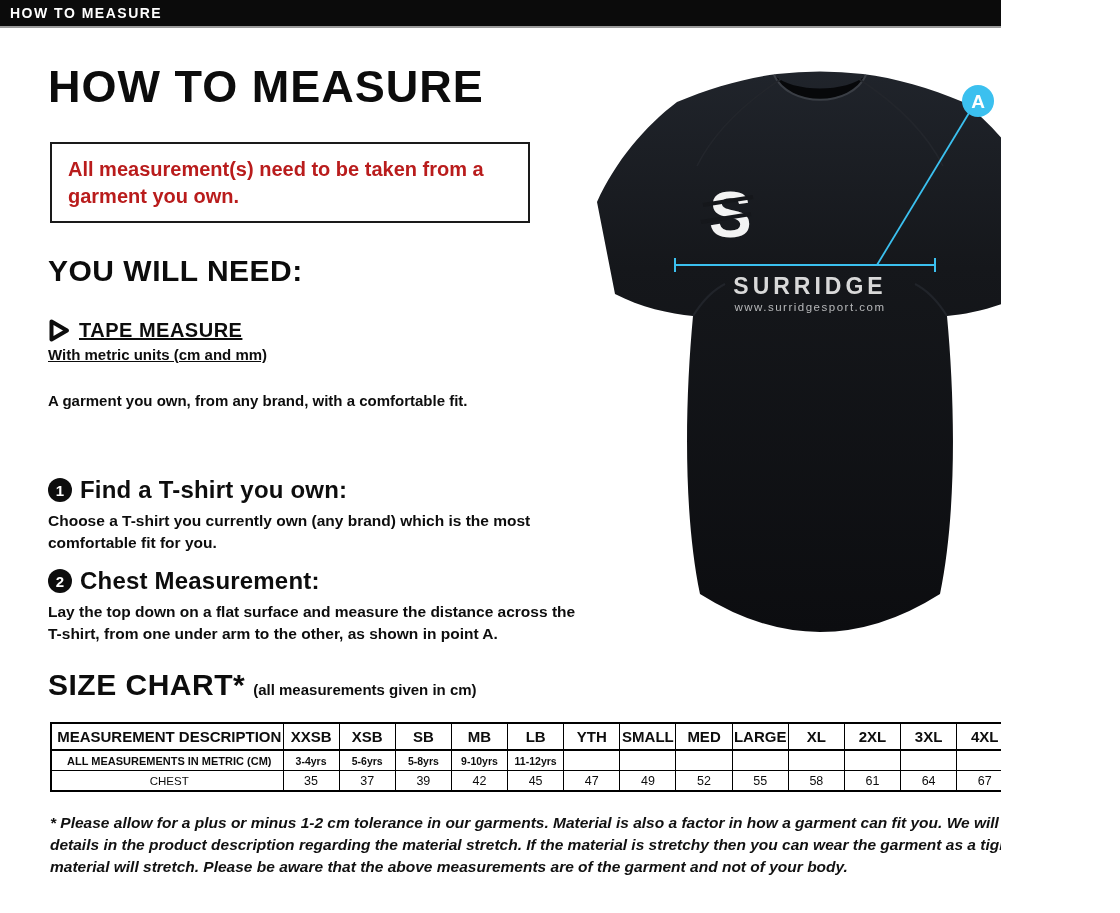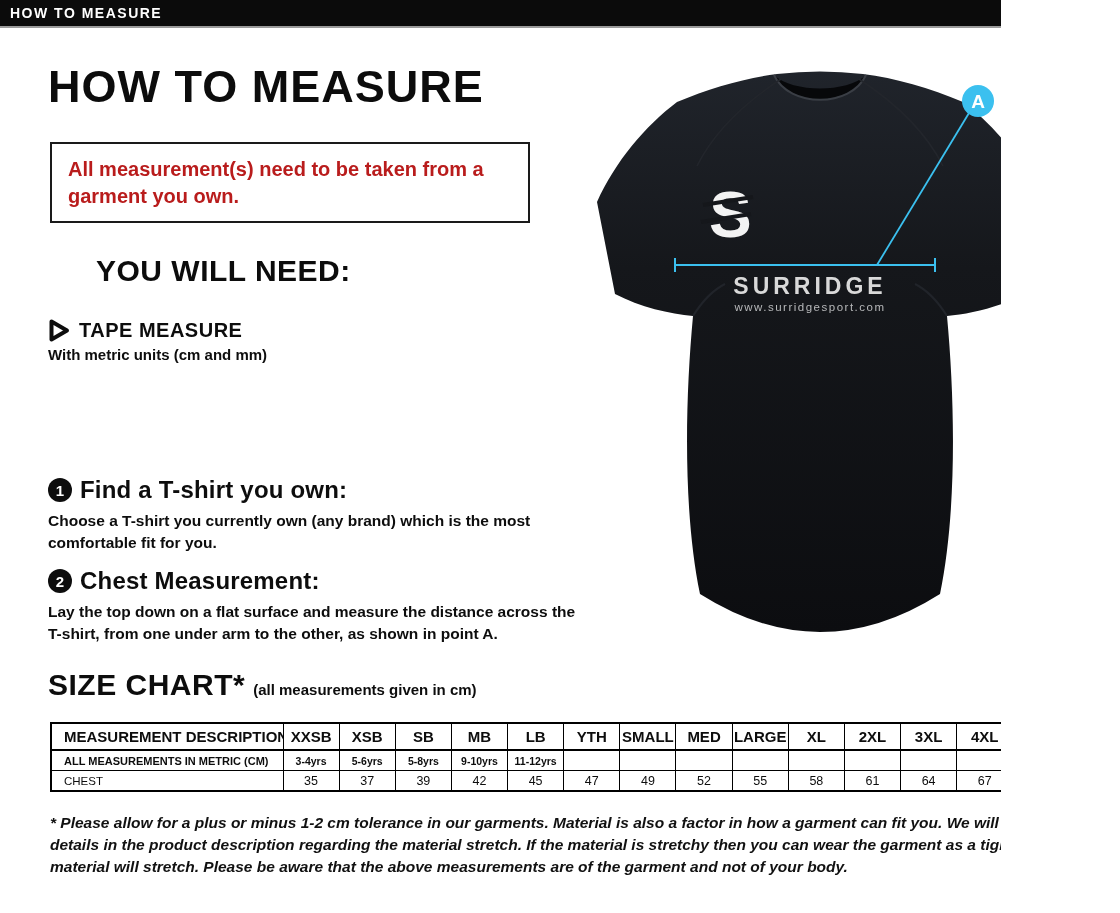--- a/index.html
+++ b/index.html
@@ -11,48 +11,48 @@
           border-bottom:2px solid #9b9b9b;box-sizing:border-box;display:flex;align-items:center;}
   .topbar-title{color:#ffffff;font-size:14px;font-weight:700;letter-spacing:1.5px;margin-left:10px;}
   .topbar-logo{position:absolute;right:10px;top:1px;display:flex;flex-direction:column;align-items:center;line-height:1;}
   .topbar-logo .s-glyph{color:#fff;font-weight:700;font-size:14px;line-height:13px;}
   .topbar-logo .brand{color:#fff;font-weight:700;font-size:5px;letter-spacing:0.8px;margin-top:1px;}
 
   
   .h1{position:absolute;left:48px;top:64px;font-size:45px;font-weight:900;letter-spacing:1px;line-height:1;color:#0c0c0c;}
   .note-box{position:absolute;left:50px;top:142px;width:480px;height:81px;border:2px solid #1a1a1a;
             box-sizing:border-box;padding:12px 16px;font-size:20px;font-weight:700;line-height:27px;color:#b91c1c;}
-  .h2-need{position:absolute;left:48px;top:254px;font-size:30px;font-weight:900;letter-spacing:0.5px;color:#0c0c0c;margin-left:48px;}
+  .h2-need{position:absolute;left:48px;top:254px;font-size:30px;font-weight:900;letter-spacing:0.5px;color:#0c0c0c;}
 
   .need-item{position:absolute;left:48px;}
   .need-item .row{display:flex;align-items:center;gap:9px;}
   .need-title{font-size:20px;font-weight:900;letter-spacing:0.5px;}
   .need-desc{font-size:15px;font-weight:700;margin-top:3px;}
-  .need-1{top:318px;}
+  .need-1{top:318px;text-decoration:underline;}
   .need-2{top:389px;}
 
   .step{position:absolute;left:48px;}
   .step .row{display:flex;align-items:center;gap:8px;}
   .step-circle{width:24px;height:24px;border-radius:50%;background:#0d0d0d;color:#fff;font-size:15px;font-weight:700;
                display:flex;align-items:center;justify-content:center;flex:0 0 auto;}
   .step-title{font-size:24px;font-weight:800;letter-spacing:0.2px;}
   .step-desc{font-size:15.5px;font-weight:700;line-height:22px;margin-top:6px;}
   .step-1{top:476px;width:540px;}
   .step-2{top:567px;width:545px;}
 
   
   .h2-chart{position:absolute;left:48px;top:668px;font-size:30px;font-weight:900;letter-spacing:0.5px;}
   .h2-chart .sub{font-size:15px;font-weight:700;letter-spacing:0;margin-left:8px;}
 
   table.size-chart{position:absolute;left:50px;top:722px;width:1020px;border-collapse:collapse;
                    table-layout:fixed;border:2px solid #000;}
   table.size-chart th, table.size-chart td{border:1px solid #000;text-align:center;white-space:nowrap;
                    overflow:hidden;padding:0;color:#0d0d0d;}
   table.size-chart thead th{font-size:15px;font-weight:700;height:25px;border-bottom:2px solid #000;}
-  table.size-chart th.desc, table.size-chart td.desc{text-align:left;padding-left:12px;}
+  table.size-chart th.desc, table.size-chart td.desc{text-align:center;padding-left:4px;}
   col.desc-col{width:232px;}
   tr.metric-row td{font-size:10.5px;font-weight:700;height:19px;}
   tr.chest-row td{font-size:12.5px;font-weight:400;height:19px;}
   tr.metric-row td.desc{font-size:11px;}
   tr.chest-row td.desc{font-size:11.5px;}
 
   .footnote{position:absolute;left:50px;top:812px;width:1048px;font-size:15.5px;font-weight:700;
             font-style:italic;line-height:22px;color:#111;}
 
   
@@ -81,20 +81,21 @@
     <div class="row">
       <svg width="22" height="25" viewBox="0 0 22 25">
         <path d="M3.5 3.5 L19 12.5 L3.5 21.5 Z" fill="none" stroke="#0d0d0d" stroke-width="4" stroke-linejoin="round"></path>
       </svg>
       <span class="need-title">TAPE MEASURE</span>
     </div>
     <div class="need-desc">With metric units (cm and mm)</div>
   </div>
 
   <div class="need-item need-2">
+    <div class="need-desc">A garment you own, from any brand, with a comfortable fit.</div>
   </div>
 
   <div class="step step-1">
     <div class="row">
       <span class="step-circle">1</span>
       <span class="step-title">Find a T-shirt you own:</span>
     </div>
     <div class="step-desc">Choose a T-shirt you currently own (any brand) which is the most comfortable fit for you.</div>
   </div>
 

